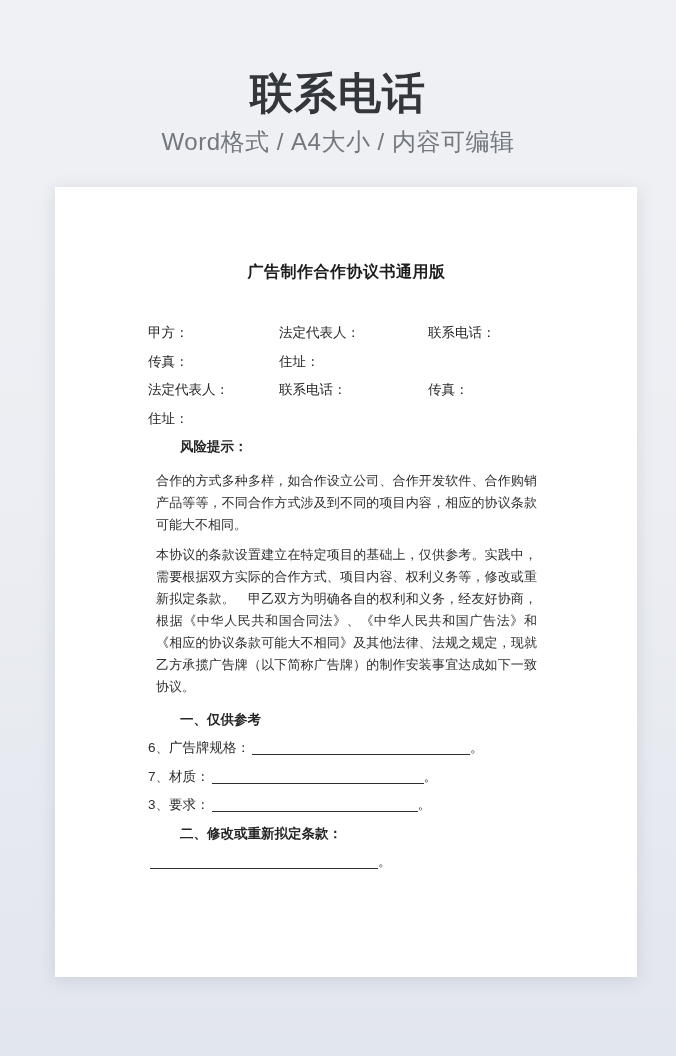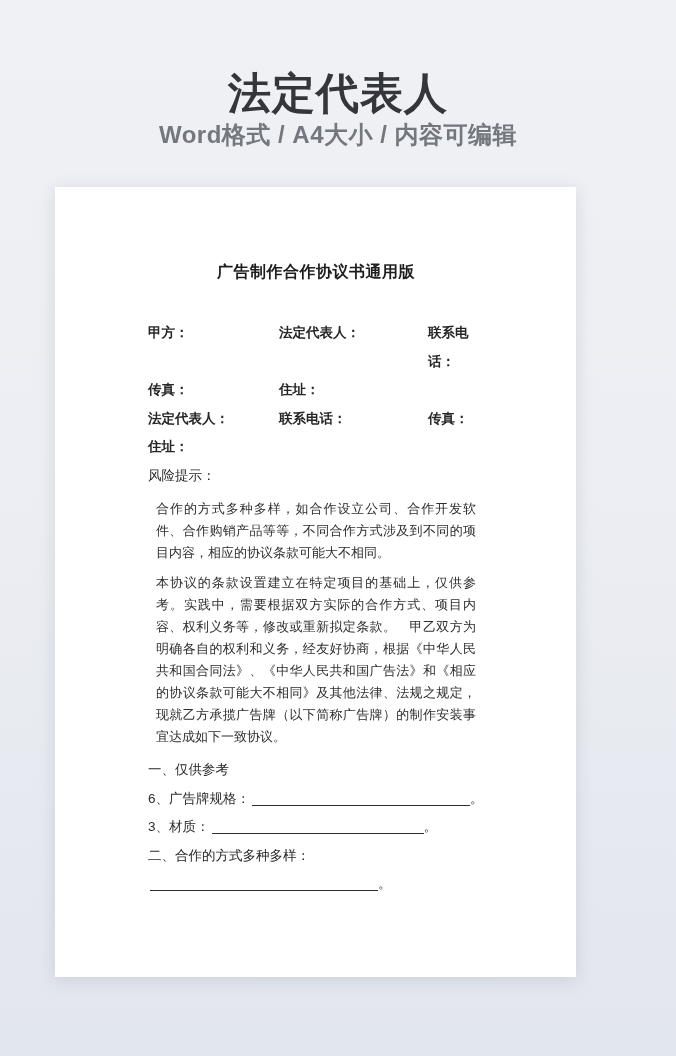--- a/index.html
+++ b/index.html
@@ -22,33 +22,33 @@
   }
   .banner h1 {
     margin: 0;
     font-size: 43px;
     line-height: 48px;
     font-weight: 700;
     color: #33363b;
     letter-spacing: 1px;
   }
   .banner .subtitle {
-    margin-top: 3px;
+    margin-top: 10px;
     font-size: 24px;
     line-height: 30px;
-    font-weight: 700;
+    font-weight: 400;
     color: #73777e;
     letter-spacing: 0.5px;
   }
   
   .paper {
     position: absolute;
     left: 55px;
     top: 187px;
-    width: 521px;
+    width: 582px;
     height: 790px;
     background: #ffffff;
     box-shadow: 0 3px 16px rgba(96, 108, 130, 0.18);
     box-sizing: border-box;
     padding: 0 92px 1px 93px;
     color: #2e2e2e;
   }
   .doc-title {
     margin-top: 74px;
     font-size: 16px;
@@ -59,29 +59,29 @@
     letter-spacing: 0.5px;
   }
   .party-grid {
     margin-top: 36px;
     display: grid;
     grid-template-columns: 131px 149px 1fr;
   }
   .party-grid span {
     font-size: 13.5px;
     line-height: 28.5px;
-    font-weight: 700;
+    font-weight: 400;
     color: #262626;
   }
   .line {
     font-size: 13.5px;
     line-height: 28.5px;
     margin: 0;
   }
-  .semibold { font-weight: 400; color: #262626; }
+  .semibold { font-weight: 700; color: #262626; margin-left: 32px; }
   .para {
     margin: 8px;
     font-size: 13px;
     line-height: 22px;
     text-align: justify;
     text-align-last: left;
     color: #2e2e2e;
     word-break: break-all;
   }
   .blank {
@@ -95,21 +95,21 @@
   .w2 { width: 212px; }
   .w3 { width: 206px; }
   .w4 { width: 228px; }
 </style>
 </head>
 <body>
 
 <div class="canvas">
 
   <div class="banner">
-    <h1>法定代表人</h1>
+    <h1>联系电话</h1>
     <div class="subtitle">Word格式 / A4大小 / 内容可编辑</div>
   </div>
 
   <div class="paper">
 
     <div class="doc-title">广告制作合作协议书通用版</div>
 
     <div class="party-grid">
       <span>甲方：</span>
       <span>法定代表人：</span>
@@ -132,22 +132,25 @@
     <p class="para">合作的方式多种多样，如合作设立公司、合作开发软件、合作购销产品等等，不同合作方式涉及到不同的项目内容，相应的协议条款可能大不相同。</p>
     <p class="para">本协议的条款设置建立在特定项目的基础上，仅供参考。实践中，需要根据双方实际的合作方式、项目内容、权利义务等，修改或重新拟定条款。　甲乙双方为明确各自的权利和义务，经友好协商，根据《中华人民共和国合同法》、《中华人民共和国广告法》和《相应的协议条款可能大不相同》及其他法律、法规之规定，现就乙方承揽广告牌（以下简称广告牌）的制作安装事宜达成如下一致协议。</p>
 
     <div class="line semibold">一、仅供参考</div>
 
     <div class="line">
       <span>6、广告牌规格：</span><span class="blank w1"></span><span>。</span>
     </div>
 
     <div class="line">
-      <span>3、材质：</span><span class="blank w2"></span><span>。</span>
+      <span>7、材质：</span><span class="blank w2"></span><span>。</span>
     </div>
 
+    <div class="line">
+      <span>3、要求：</span><span class="blank w3"></span><span>。</span>
+    </div>
 
     <div class="line">
-      <span class="semibold">二、合作的方式多种多样：</span><span class="blank w4"></span><span>。</span>
+      <span class="semibold">二、修改或重新拟定条款：</span><span class="blank w4"></span><span>。</span>
     </div>
 
   </div>
 </div>
 
 </body></html>

